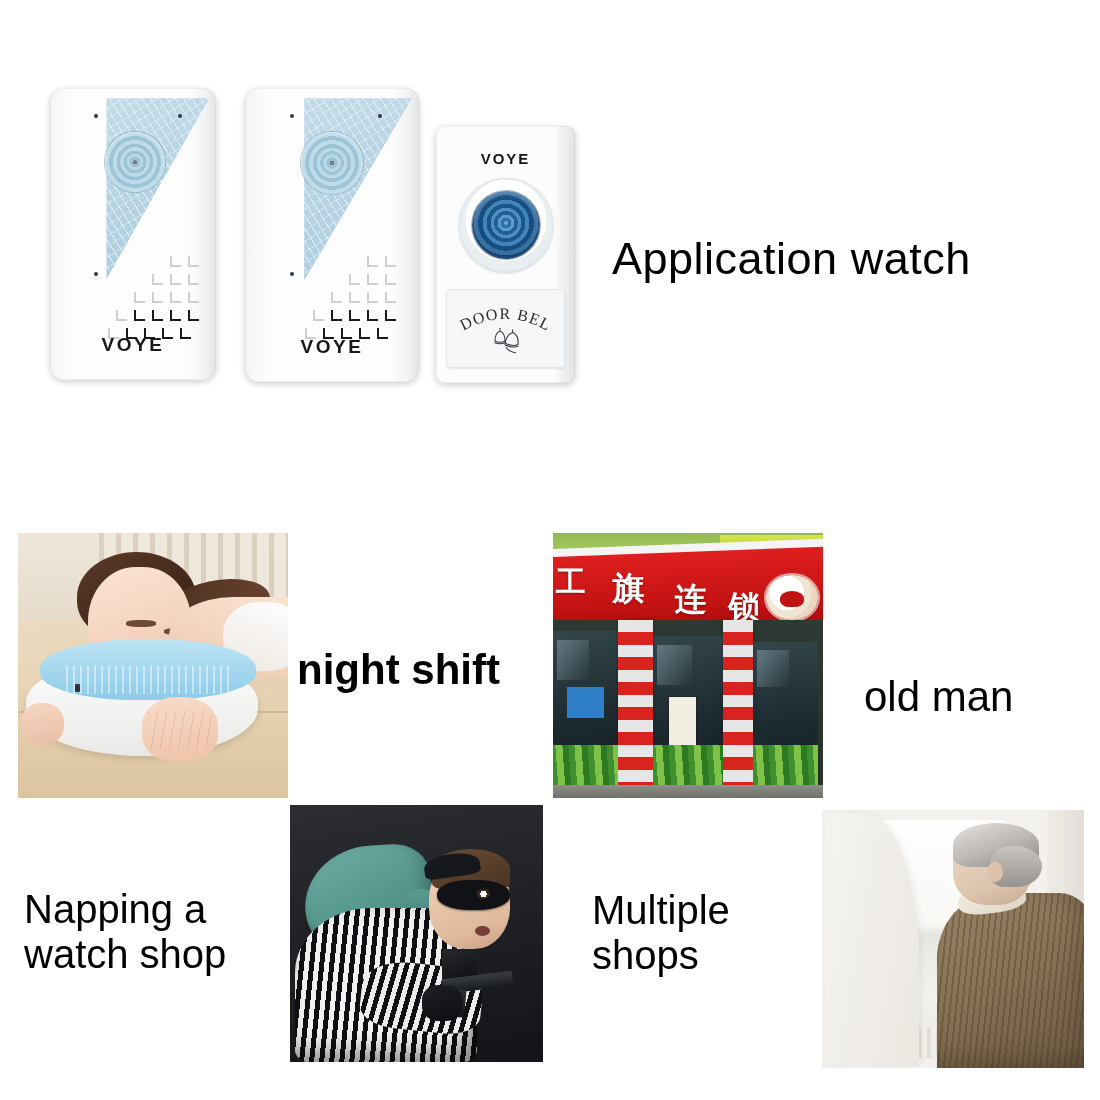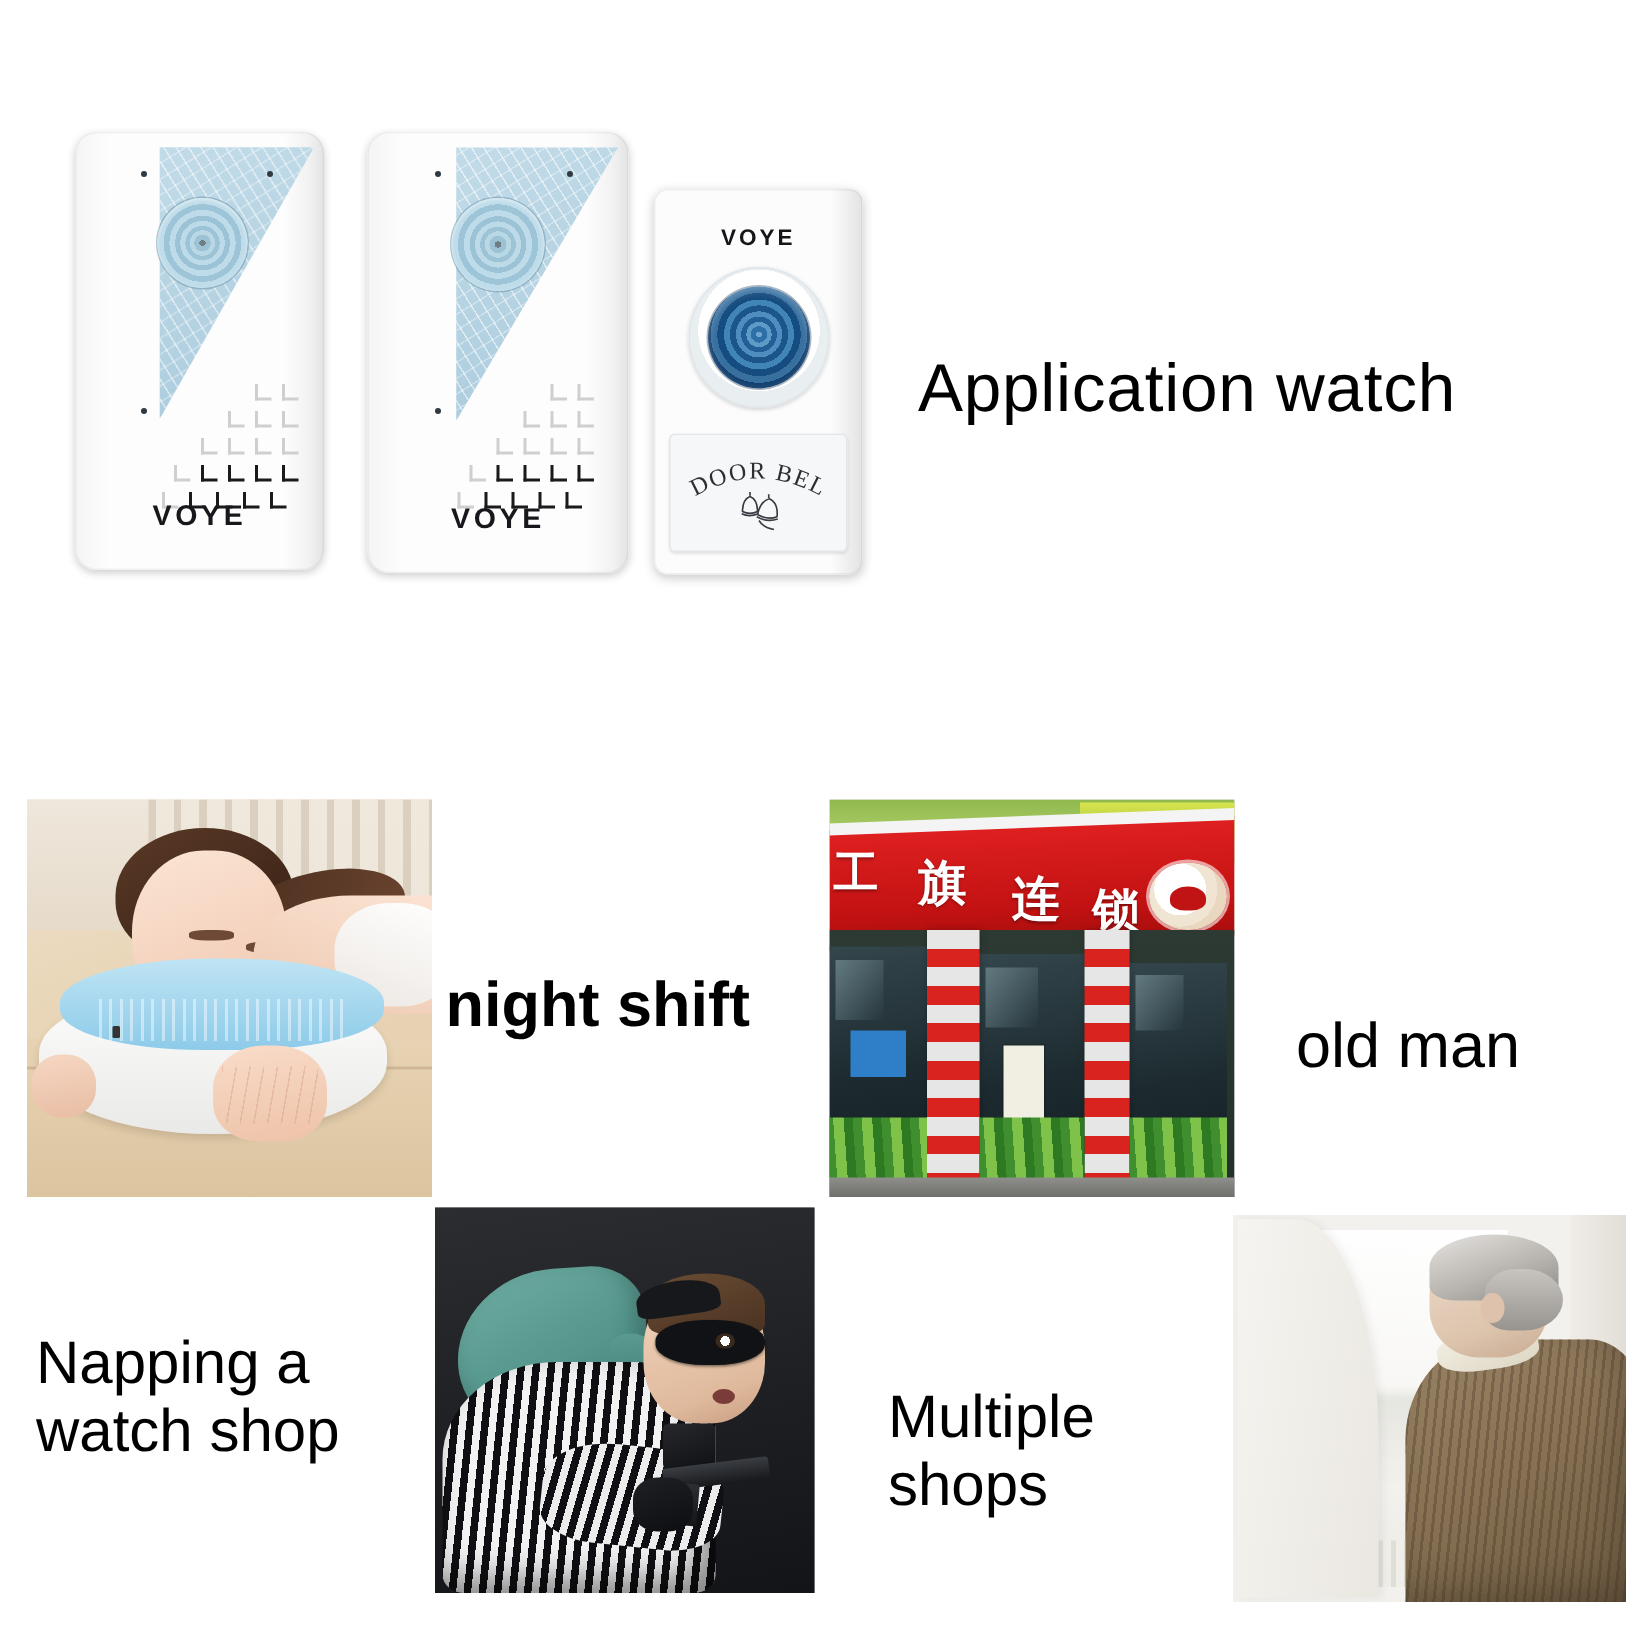--- a/index.html
+++ b/index.html
@@ -388,21 +388,21 @@
     <div class="th-hair"></div>
     <div class="th-cap"></div>
     <div class="th-mask"></div>
     <div class="th-eye"></div>
     <div class="th-mouth"></div>
     <div class="th-cam"></div>
     <div class="th-gun"></div>
     <div class="th-glove"></div>
   </div>
 
-  <div class="caption" style="left:592px;top:888px;font-size:40px;margin-top:35px;">Multiple
+  <div class="caption" style="left:592px;top:888px;font-size:40px;">Multiple
 shops</div>
 
   <div class="photo ph-old" style="left:822px;top:810px;width:262px;height:258px;">
     <div class="old-win"></div>
     <div class="old-rail"></div>
     <div class="old-arch"></div>
     <div class="old-frame-r"></div>
     <div class="old-body"></div>
     <div class="old-collar"></div>
     <div class="old-head"></div>

